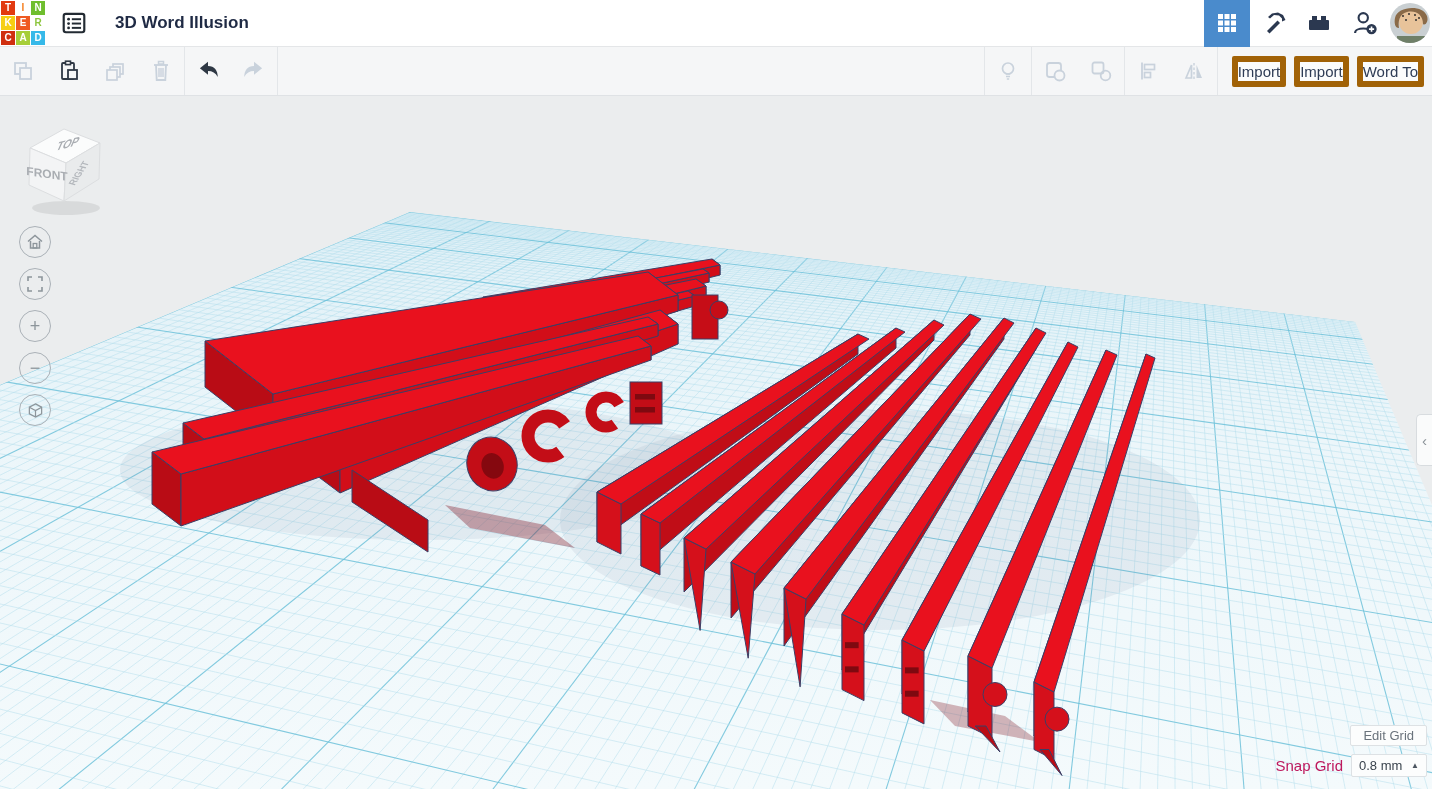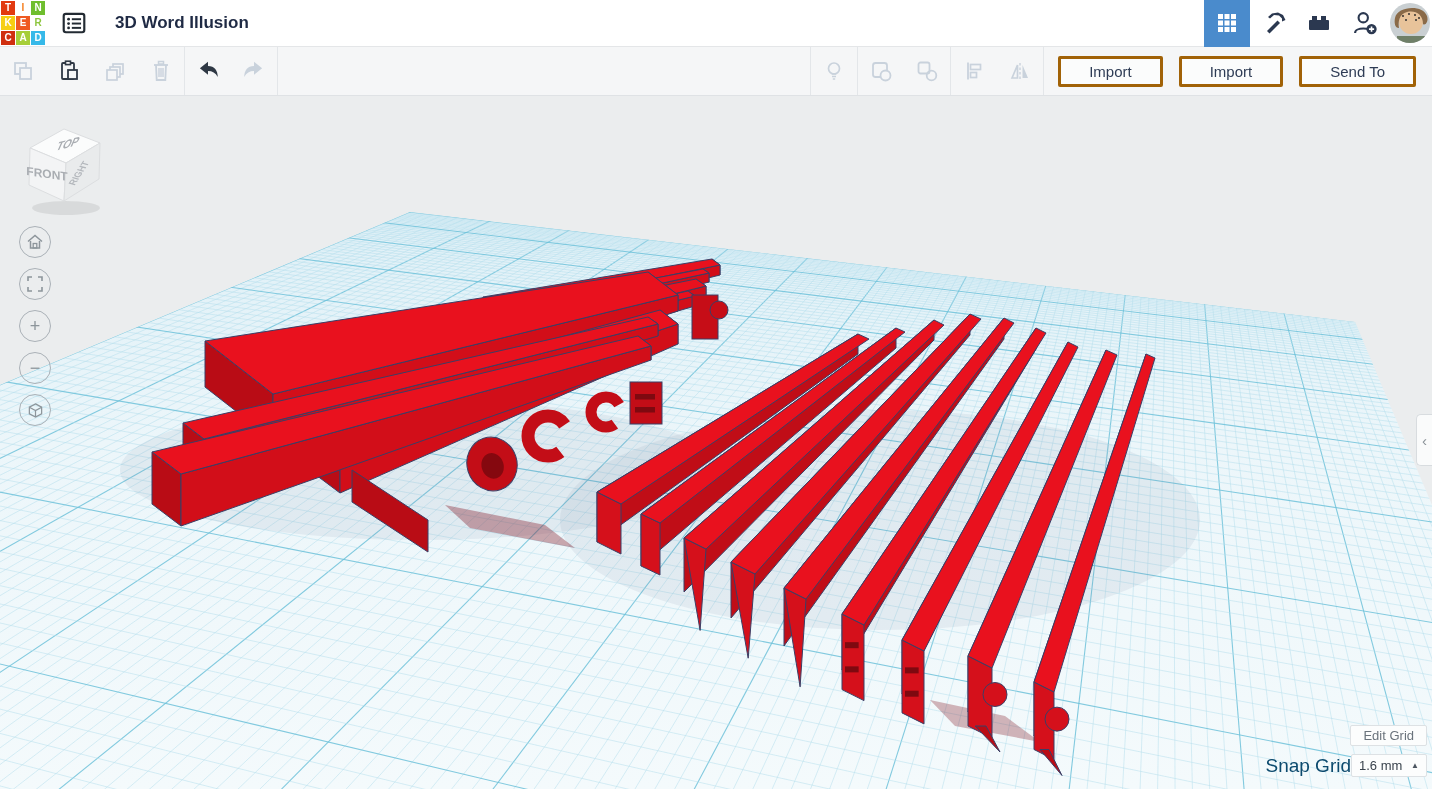--- a/index.html
+++ b/index.html
@@ -26,41 +26,41 @@
   .hbtn.active{background:#4a8bcc;}
   .avatar-wrap{width:44px;height:47px;display:flex;align-items:center;justify-content:center;cursor:pointer;}
 
   
   .toolbar{position:absolute;left:0;top:47px;width:1432px;height:49px;background:#f5f6f7;
     border-bottom:1px solid #dfe2e5;display:flex;align-items:center;z-index:29;}
   .tbtn{width:46px;height:48px;display:flex;align-items:center;justify-content:center;cursor:pointer;}
   .tbtn.disabled{cursor:default;}
   .tsep{width:1px;height:48px;background:#e3e6e9;}
   .t-spacer{flex:1;}
-  .tool-button{height:31px;padding:0 28px;margin-right:16px;background:#fbfcfc;
-    border:3px solid #a16207;border-radius:2px;font-size:15px;color:#2e3c55;
+  .tool-button{height:31px;padding:0 0;margin-right:8px;background:#fbfcfc;
+    border:6px solid #a16207;border-radius:2px;font-size:15px;color:#2e3c55;
     display:flex;align-items:center;cursor:pointer;font-family:"Liberation Sans",sans-serif;}
 
   
   .canvas{position:absolute;left:0;top:96px;width:1432px;height:693px;background:#ebedee;overflow:hidden;}
   #scene{position:absolute;left:0;top:0;}
 
   .viewcube{position:absolute;left:10px;top:16px;width:110px;height:110px;cursor:pointer;}
   .navbtn{position:absolute;left:19px;width:32px;height:32px;border:1px solid #aab1b7;
     border-radius:50%;display:flex;align-items:center;justify-content:center;color:#8d959b;
     background:transparent;cursor:pointer;font-size:18px;}
   .panel-tab{position:absolute;right:0;top:318px;width:16px;height:52px;background:#fafbfb;
     border:1px solid #d8dcdf;border-right:none;border-radius:5px 0 0 5px;display:flex;
     align-items:center;justify-content:center;color:#8a9298;font-size:15px;cursor:pointer;}
 
   .edit-grid-btn{position:absolute;right:5px;top:629px;height:21px;padding:0 12px;
     background:#fcfdfd;border:1px solid #dde1e4;border-radius:2px;font-size:13px;
     color:#6a737c;display:flex;align-items:center;cursor:pointer;}
   .snap-row{position:absolute;right:5px;top:658px;display:flex;align-items:center;}
-  .snap-label{font-size:19px;color:#0c4a6e;}
+  .snap-label{font-size:15px;color:#be185d;margin-right:8px;}
   .snap-select{width:76px;height:23px;background:#fcfdfd;border:1px solid #dde1e4;
     border-radius:2px;display:flex;align-items:center;justify-content:space-between;
     padding:0 7px;font-size:13px;color:#3a434d;cursor:pointer;}
   .snap-caret{font-size:8px;color:#4b5560;}
 </style>
 </head>
 <body>
 
 <div class="header">
   <div class="logo" id="logo">
@@ -224,21 +224,21 @@
     <svg width="24" height="24" viewBox="0 0 24 24">
       <polygon points="4,19 9.5,6 9.5,19" fill="none" stroke="#c9d2dc" stroke-width="1.7"></polygon>
       <polygon points="20,19 14.5,6 14.5,19" fill="#c9d2dc"></polygon>
       <line x1="12" y1="4" x2="12" y2="21" stroke="#c9d2dc" stroke-width="1.4" stroke-dasharray="2.5 2"></line>
     </svg>
   </div>
   <div class="tsep" style="margin-right:14px;"></div>
 
   <button class="tool-button">Import</button>
   <button class="tool-button">Import</button>
-  <button class="tool-button">Send To</button>
+  <button class="tool-button">Word To</button>
 </div>
 
 <div class="canvas">
   <svg id="scene" width="1432" height="693" viewBox="0 96 1432 693">
       <defs>
         <linearGradient id="pg" x1="0" y1="0" x2="0" y2="1">
           <stop offset="0" stop-color="#dff0f7"></stop>
           <stop offset="0.4" stop-color="#ecf6fa"></stop>
           <stop offset="1" stop-color="#f4fafc"></stop>
         </linearGradient>
@@ -680,17 +680,17 @@
   </div>
 
   <div class="panel-tab">
     <span>‹</span>
   </div>
 
   <div class="edit-grid-btn">Edit Grid</div>
   <div class="snap-row">
     <span class="snap-label">Snap Grid</span>
     <div class="snap-select">
-      <span>1.6 mm</span>
+      <span>0.8 mm</span>
       <span class="snap-caret">▲</span>
     </div>
   </div>
 </div>
 
 </body></html>

